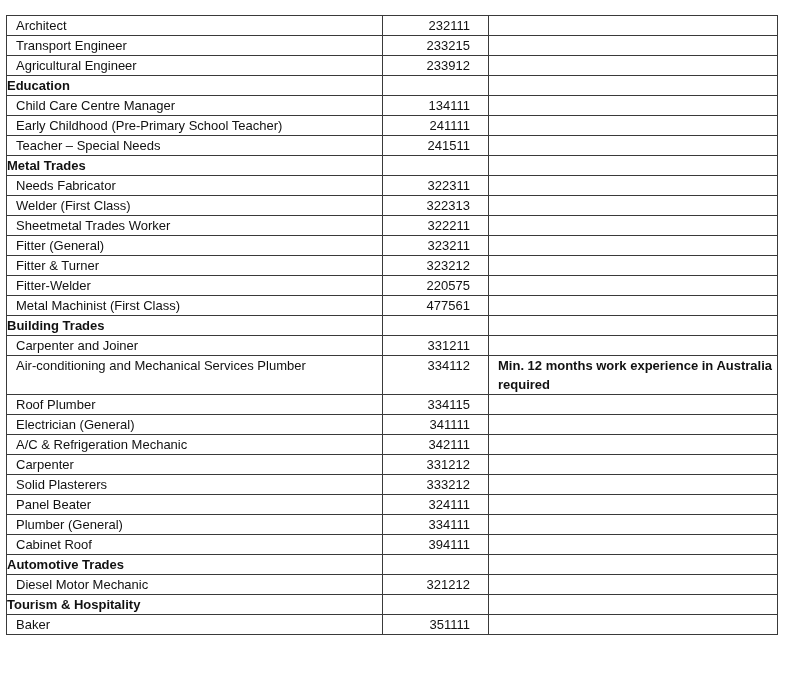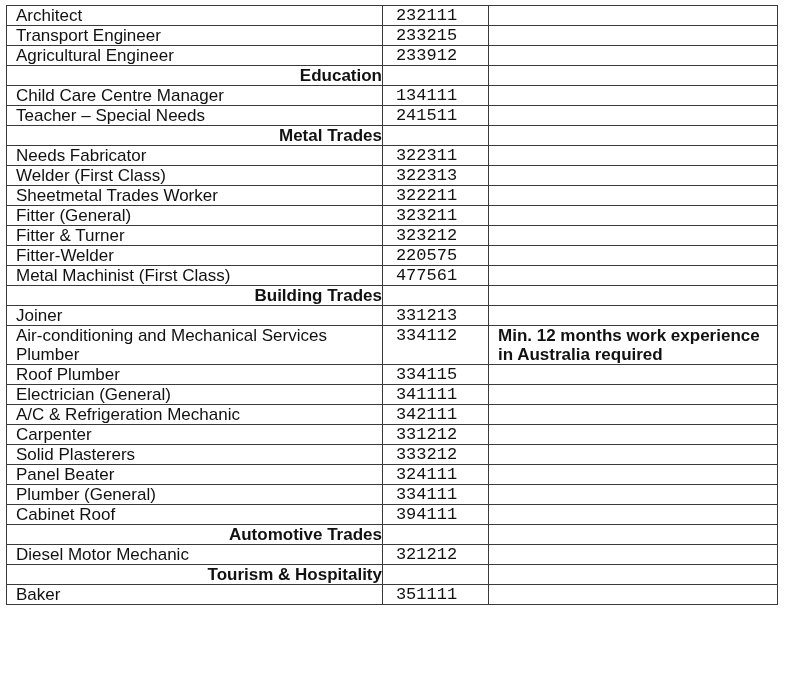--- a/index.html
+++ b/index.html
@@ -1,38 +1,38 @@
 <!DOCTYPE html>
 <html><head>
 <meta charset="utf-8">
 <style>
   html, body { margin: 0; padding: 0; background: #ffffff; }
   body { width: 785px; height: 673px; position: relative; overflow: hidden; }
   table {
-    position: absolute; left: 6px; top: 5px;
+    position: absolute; left: 6px; top: 15px;
     border-collapse: collapse;
     width: 771px;
     font-family: "Liberation Sans", sans-serif;
-    font-size: 17px;
+    font-size: 13px;
     color: #111111;
     table-layout: fixed;
   }
   td {
     border: 1px solid #3a3a3a;
     height: 18.4px;
     padding: 0 0 0 9px;
     line-height: 19px;
     vertical-align: top;
     white-space: nowrap;
   }
-  td.code { text-align: center; padding: 0 18px 0 0; font-family: Liberation Mono, monospace; }
+  td.code { text-align: right; padding: 0 18px 0 0; }
   td.note { font-weight: bold; white-space: normal; line-height: 19px; }
   td.wrap { white-space: normal; line-height: 19px; }
   tr.double td { height: 38px; }
-  tr.heading td.occ { font-weight: bold; text-align: right; padding-left: 0; }
+  tr.heading td.occ { font-weight: bold; text-align: left; padding-left: 0; }
   col.c1 { width: 376px; }
   col.c2 { width: 106px; }
   col.c3 { width: 289px; }
 </style>
 </head>
 <body>
 
 <table>
   <colgroup>
       <col class="c1">
@@ -56,20 +56,25 @@
         <td class="note"></td>
       </tr>
       <tr class="heading">
         <td class="occ">Education</td>
         <td class="code"></td>
         <td class="note"></td>
       </tr>
       <tr class="">
         <td class="occ">Child Care Centre Manager</td>
         <td class="code">134111</td>
+        <td class="note"></td>
+      </tr>
+      <tr class="">
+        <td class="occ">Early Childhood (Pre-Primary School Teacher)</td>
+        <td class="code">241111</td>
         <td class="note"></td>
       </tr>
       <tr class="">
         <td class="occ">Teacher – Special Needs</td>
         <td class="code">241511</td>
         <td class="note"></td>
       </tr>
       <tr class="heading">
         <td class="occ">Metal Trades</td>
         <td class="code"></td>
@@ -109,22 +114,22 @@
         <td class="occ">Metal Machinist (First Class)</td>
         <td class="code">477561</td>
         <td class="note"></td>
       </tr>
       <tr class="heading">
         <td class="occ">Building Trades</td>
         <td class="code"></td>
         <td class="note"></td>
       </tr>
       <tr class="">
-        <td class="occ">Joiner</td>
-        <td class="code">331213</td>
+        <td class="occ">Carpenter and Joiner</td>
+        <td class="code">331211</td>
         <td class="note"></td>
       </tr>
       <tr class="double">
         <td class="occ wrap">Air-conditioning and Mechanical Services Plumber</td>
         <td class="code">334112</td>
         <td class="note">Min. 12 months work experience in Australia required</td>
       </tr>
       <tr class="">
         <td class="occ">Roof Plumber</td>
         <td class="code">334115</td>

